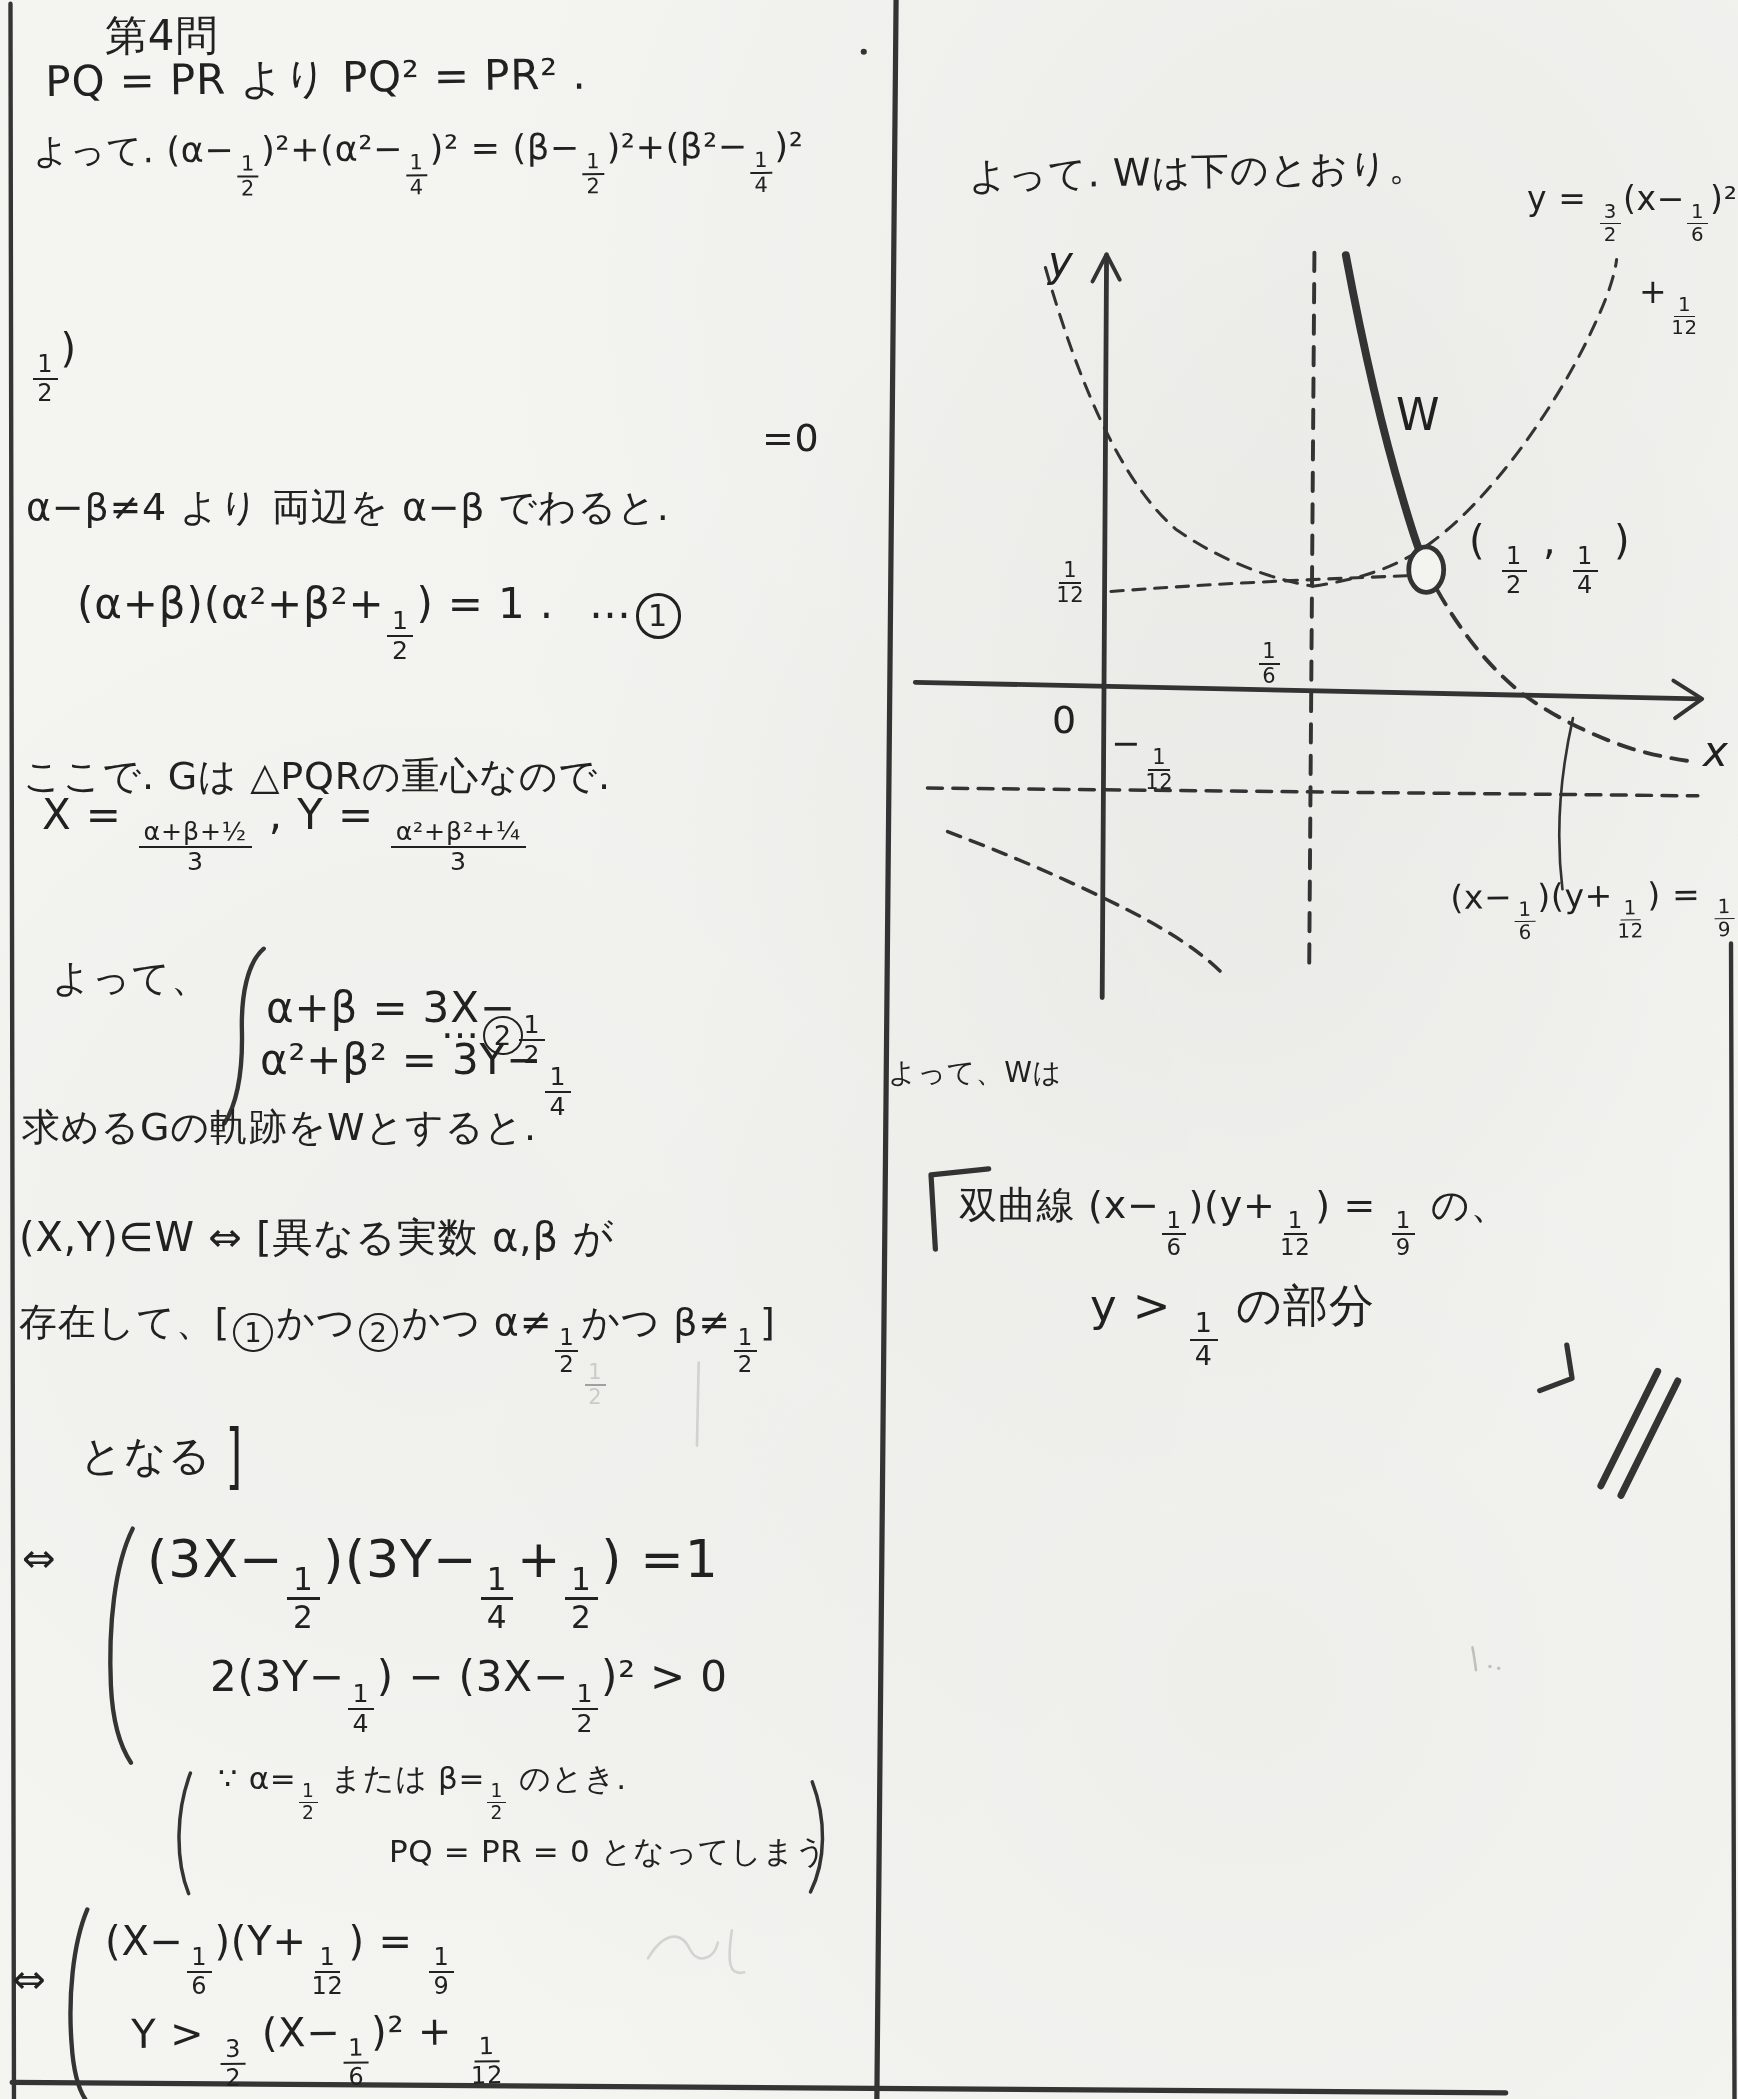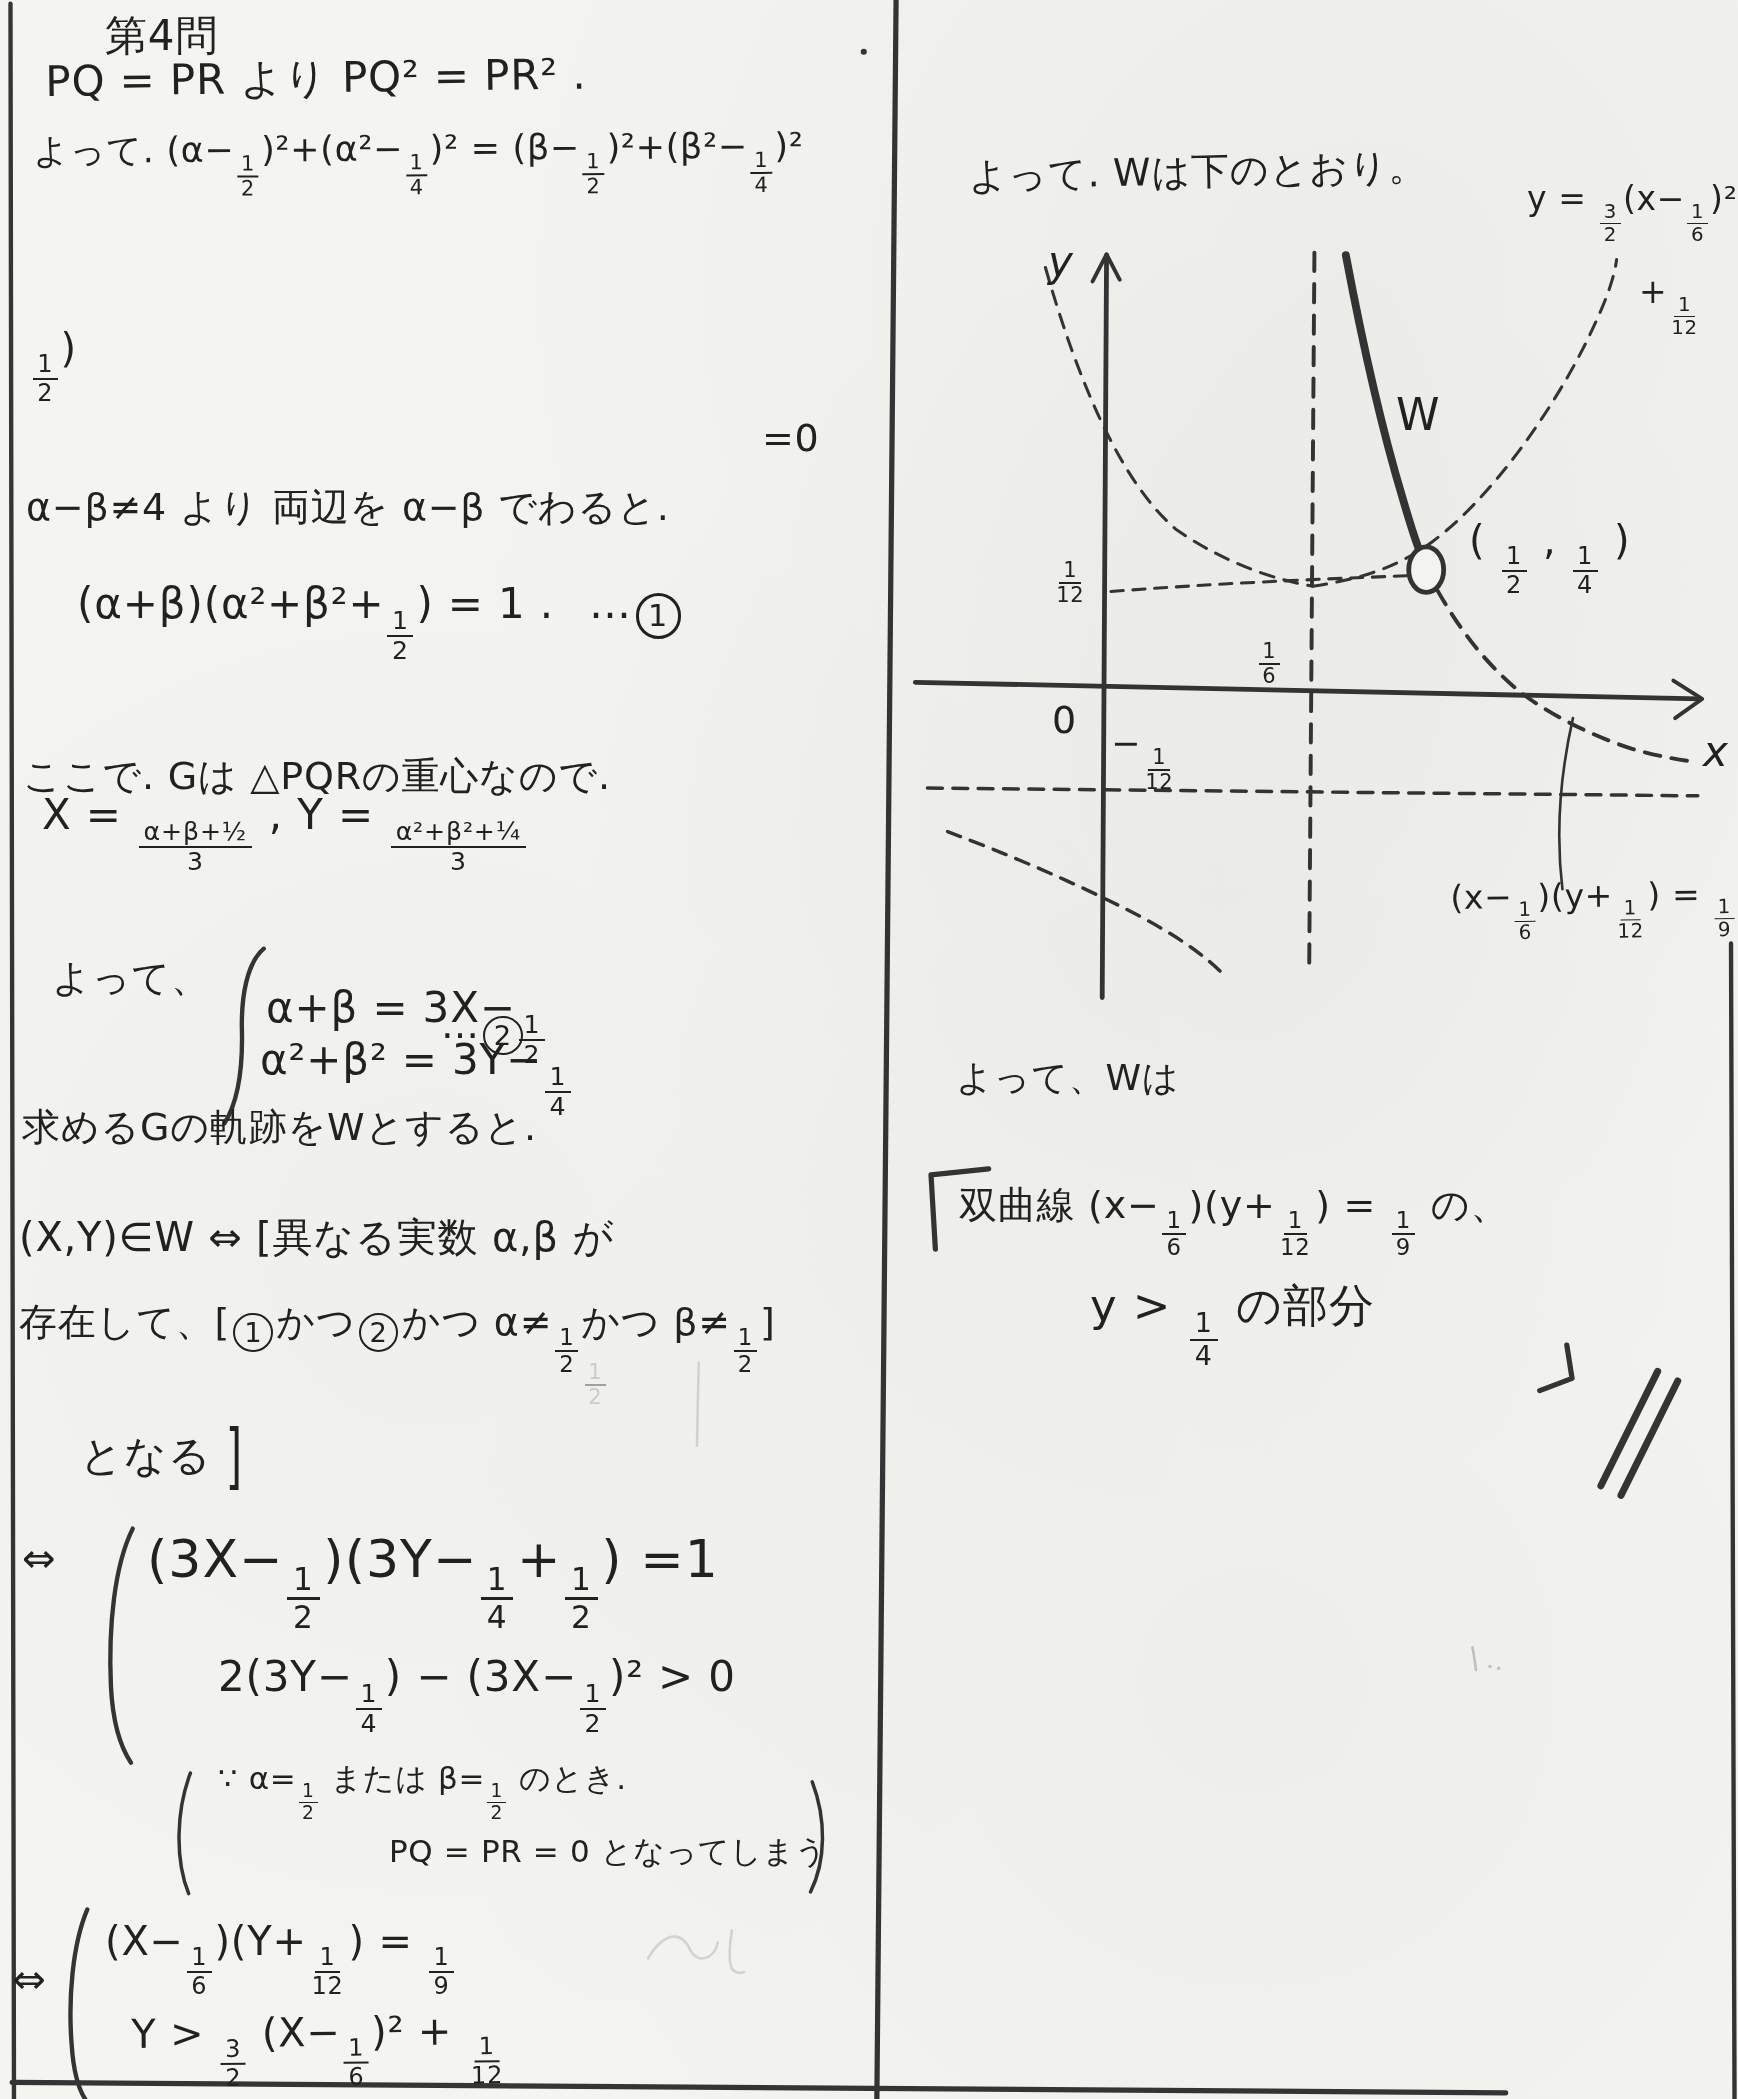--- a/index.html
+++ b/index.html
@@ -151,21 +151,21 @@
       <div class="hw" style="left: 147px; top: 1530px; font-size: 52px;"><span>(3X−</span><span class="frac">
           <span class="fn">1</span>
           <span class="fd">2</span>
         </span><span>)(3Y−</span><span class="frac">
           <span class="fn">1</span>
           <span class="fd">4</span>
         </span><span>+</span><span class="frac">
           <span class="fn">1</span>
           <span class="fd">2</span>
         </span><span>) =1</span></div>
-      <div class="hw" style="left: 218px; top: 1653px; font-size: 42px; text-align: center;"><span>2(3Y−</span><span class="frac">
+      <div class="hw" style="left: 210px; top: 1653px; font-size: 42px; text-align: center;"><span>2(3Y−</span><span class="frac">
           <span class="fn">1</span>
           <span class="fd">4</span>
         </span><span>) − (3X−</span><span class="frac">
           <span class="fn">1</span>
           <span class="fd">2</span>
         </span><span>)² &gt; 0</span></div>
       <div class="hw" style="left: 218px; top: 1761px; font-size: 31px;"><span>∵ α=</span><span class="frac">
           <span class="fn">1</span>
           <span class="fd">2</span>
         </span><span> または β=</span><span class="frac">
@@ -232,21 +232,21 @@
       <div class="hw" style="left: 1450px; top: 879px; font-size: 33px; transform: rotate(-0.8deg);"><span>(x−</span><span class="frac">
           <span class="fn">1</span>
           <span class="fd">6</span>
         </span><span>)(y+</span><span class="frac">
           <span class="fn">1</span>
           <span class="fd">12</span>
         </span><span>) = </span><span class="frac">
           <span class="fn">1</span>
           <span class="fd">9</span>
         </span></div>
-      <div class="hw" style="left: 956px; top: 1057px; font-size: 36px;"><span>よって、Wは</span></div>
+      <div class="hw" style="left: 888px; top: 1057px; font-size: 28px;"><span>よって、Wは</span></div>
       <div class="hw" style="left: 959px; top: 1184px; font-size: 38px;"><span>双曲線 (x−</span><span class="frac">
           <span class="fn">1</span>
           <span class="fd">6</span>
         </span><span>)(y+</span><span class="frac">
           <span class="fn">1</span>
           <span class="fd">12</span>
         </span><span>) = </span><span class="frac">
           <span class="fn">1</span>
           <span class="fd">9</span>
         </span><span> の、</span></div>

